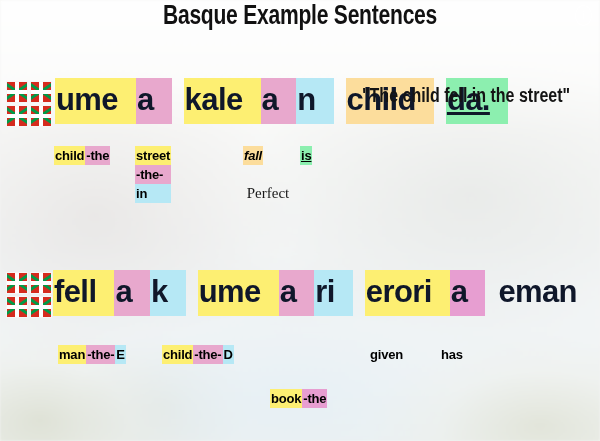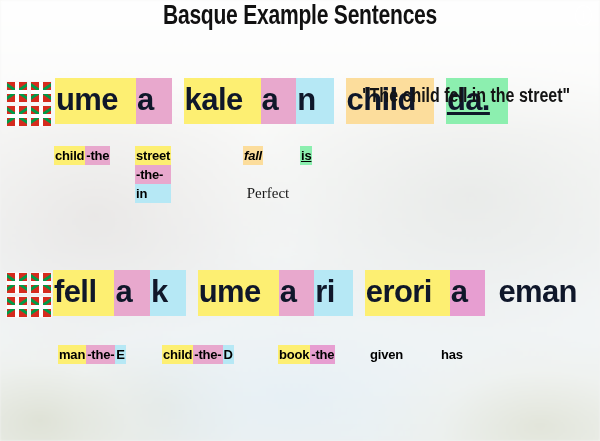--- a/index.html
+++ b/index.html
@@ -321,21 +321,21 @@
   <span class="gword" style="left:58px;">
     <span class="gseg bg-yellow">man</span>
     <span class="gseg bg-pink">-the-</span>
     <span class="gseg bg-cyan">E</span>
   </span>
   <span class="gword" style="left:162px;">
     <span class="gseg bg-yellow">child</span>
     <span class="gseg bg-pink">-the-</span>
     <span class="gseg bg-cyan">D</span>
   </span>
-  <span class="gword" style="left:278px;">
+  <span class="gword" style="left:270px;margin-top:44px;">
     <span class="gseg bg-yellow">book</span>
     <span class="gseg bg-magenta">-the</span>
   </span>
   <span class="gword" style="left:369px;">
     <span class="gseg bg-none">given</span>
   </span>
   <span class="gword" style="left:440px;text-align:center;">
     <span class="gseg bg-none">has</span>
   </span>
 </div>

